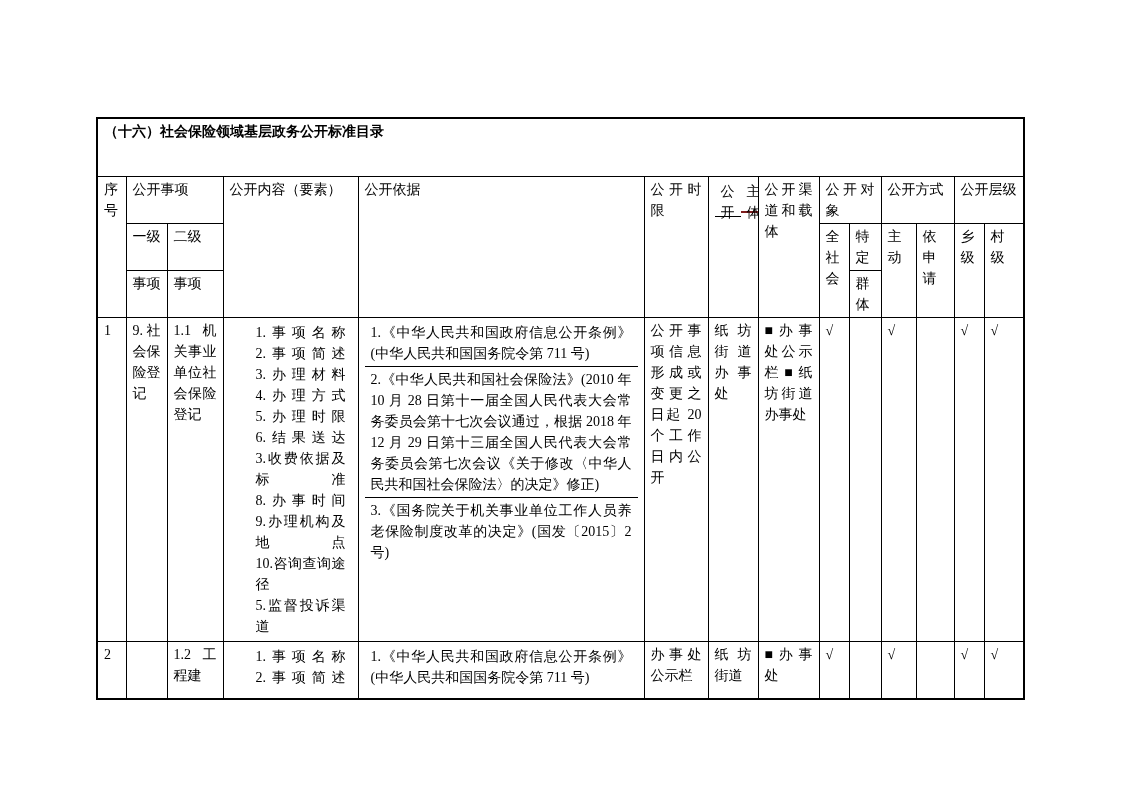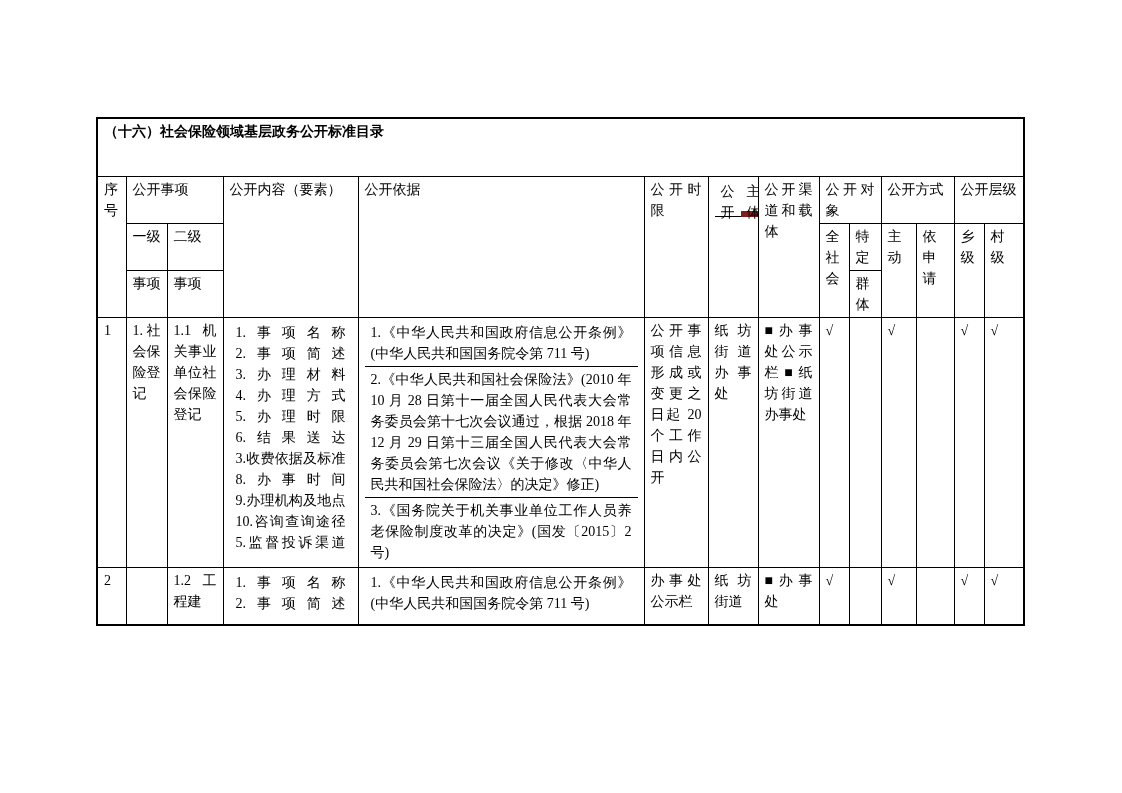--- a/index.html
+++ b/index.html
@@ -33,23 +33,23 @@
     vertical-align:middle;
     font-family:"Liberation Sans","DejaVu Sans",sans-serif;
     font-weight:bold;
     font-size:24px;
     line-height:28px;
     padding:0;
   }
   td.nopad{padding:0;}
   .stack{display:flex;flex-direction:row;height:100%;}
   .stack-a{height:33px;border-bottom:1px solid #000;padding:2px 6px;}
-  .stack-b{height:28px;border-bottom:6px solid #7f1d1d;padding:2px 6px;}
+  .stack-b{height:28px;border-bottom:2px solid #7f1d1d;padding:2px 6px;}
   .stack-c{flex:1;}
-  .content-box{padding:2px 0;}
+  .content-box{padding:2px 0;margin-left:20px;}
   .content-item{padding:0 6px;text-align:justify;text-align-last:justify;}
   .basis-item{padding:2px 6px;border-bottom:1px solid #000;}
   .basis-item.last{border-bottom:none;}
   td.mark{font-size:15px;padding:3px 6px;text-align:left;}
 </style>
 </head>
 <body>
 
 <div class="page">
   <table class="doc">
@@ -106,21 +106,21 @@
     </tr>
 
     <tr style="height:45px">
       <td>事项</td>
       <td>事项</td>
       <td>群体</td>
     </tr>
 
     <tr style="height:240px">
       <td>1</td>
-      <td>1.社会保险登记</td>
+      <td>9.社会保险登记</td>
       <td>1.1 机关事业单位社会保险登记</td>
       <td class="nopad">
         <div class="content-box">
           <div class="content-item">1.事项名称</div>
           <div class="content-item">2.事项简述</div>
           <div class="content-item">3.办理材料</div>
           <div class="content-item">4.办理方式</div>
           <div class="content-item">5.办理时限</div>
           <div class="content-item">6.结果送达</div>
           <div class="content-item">3.收费依据及标准</div>

